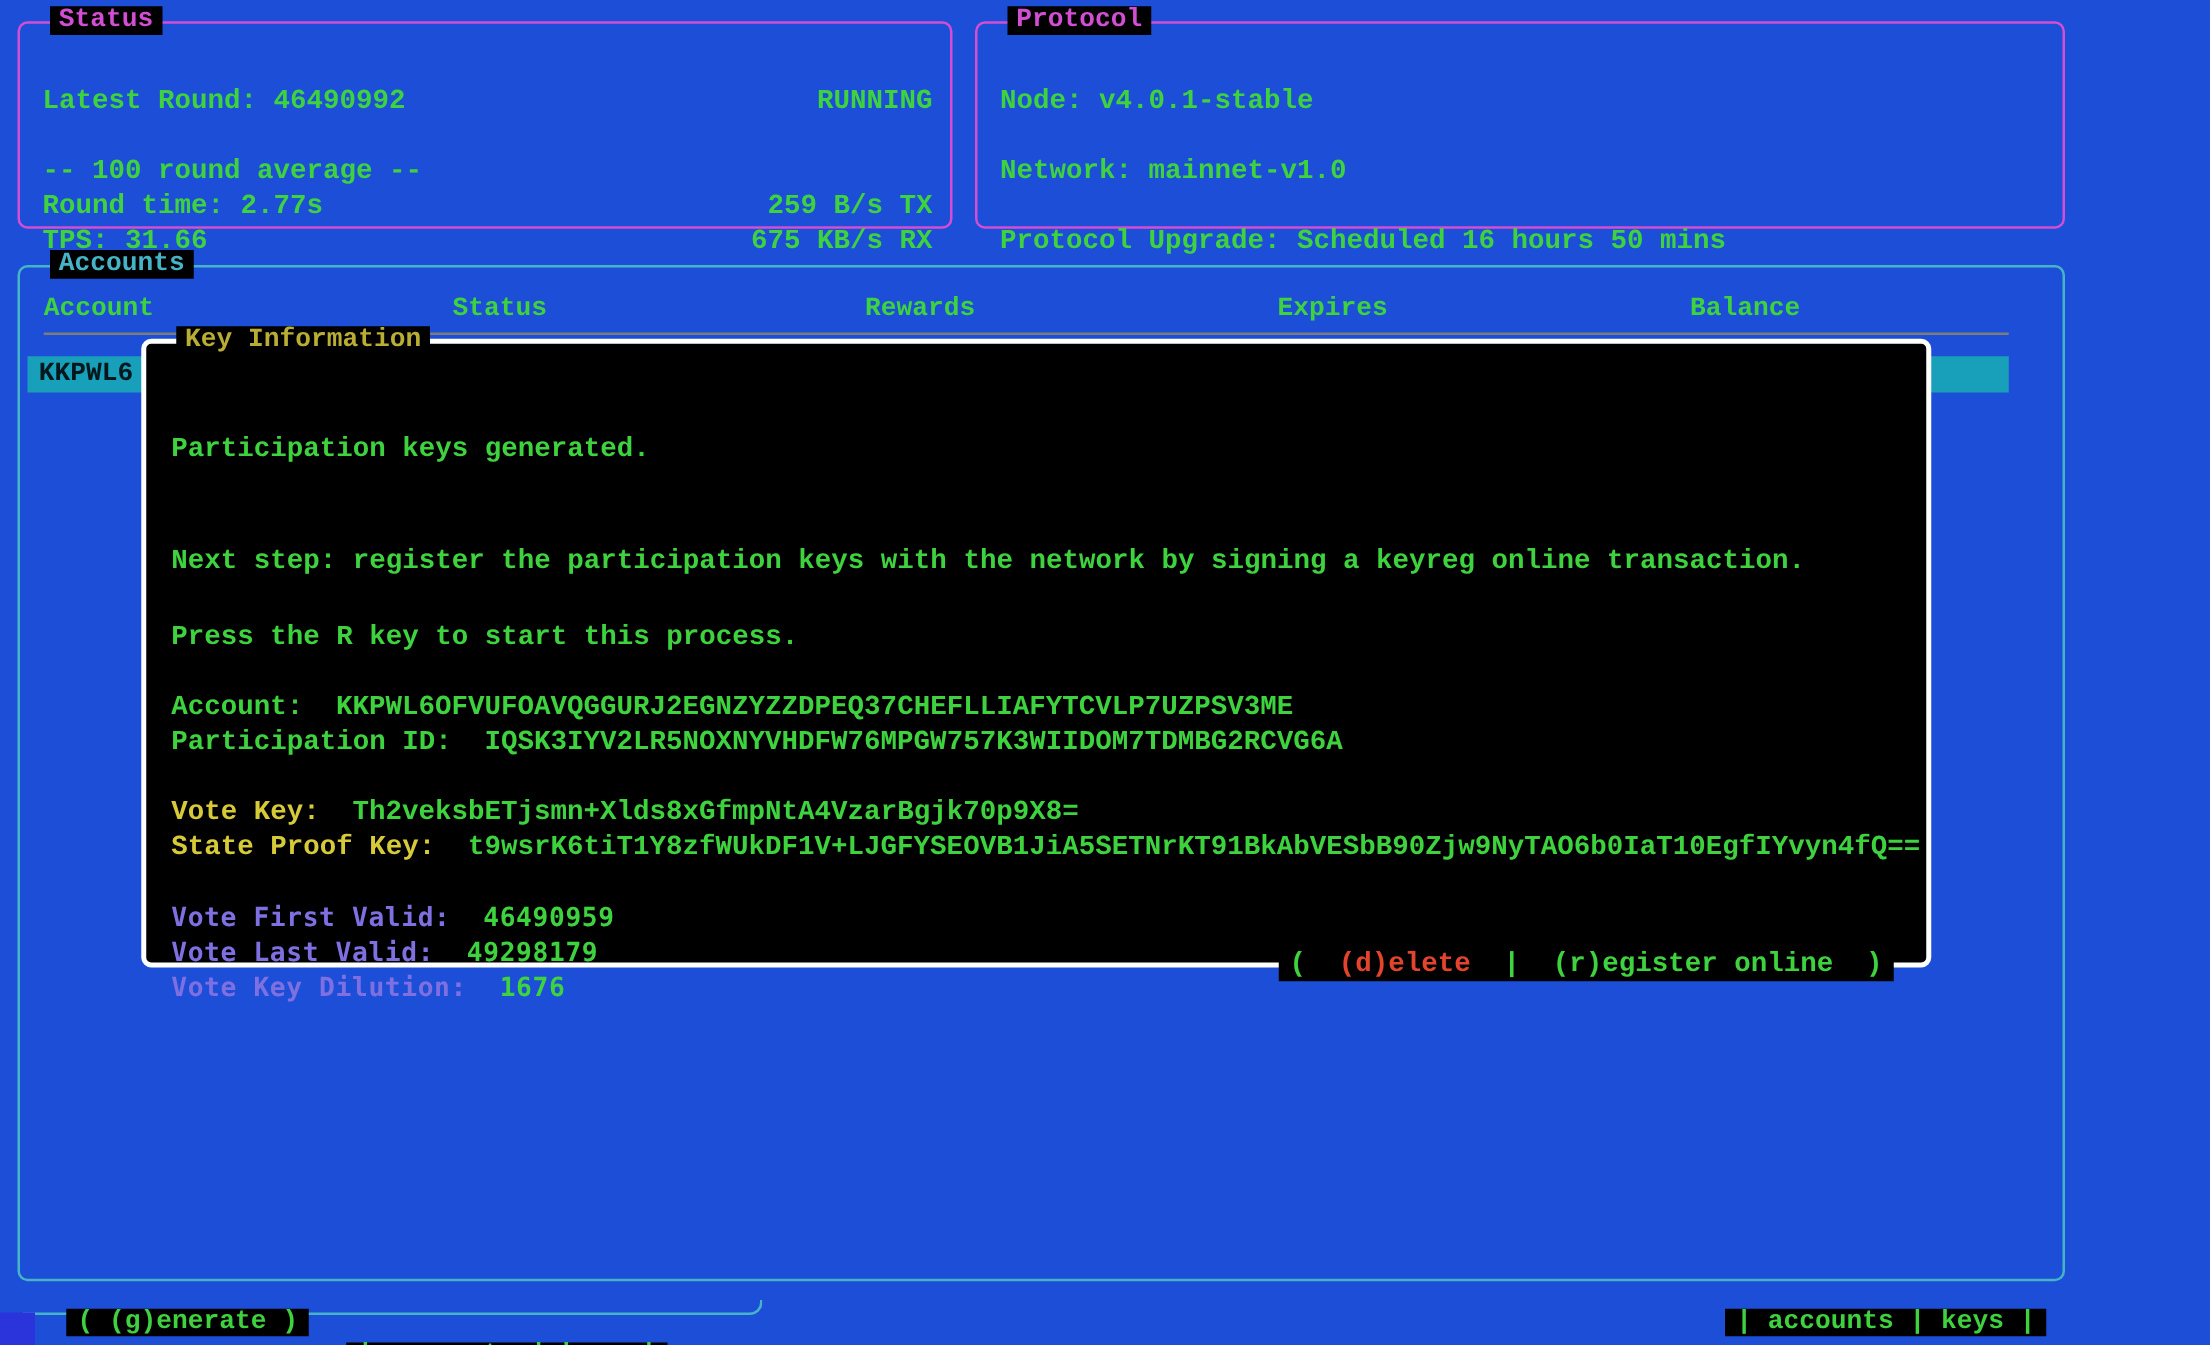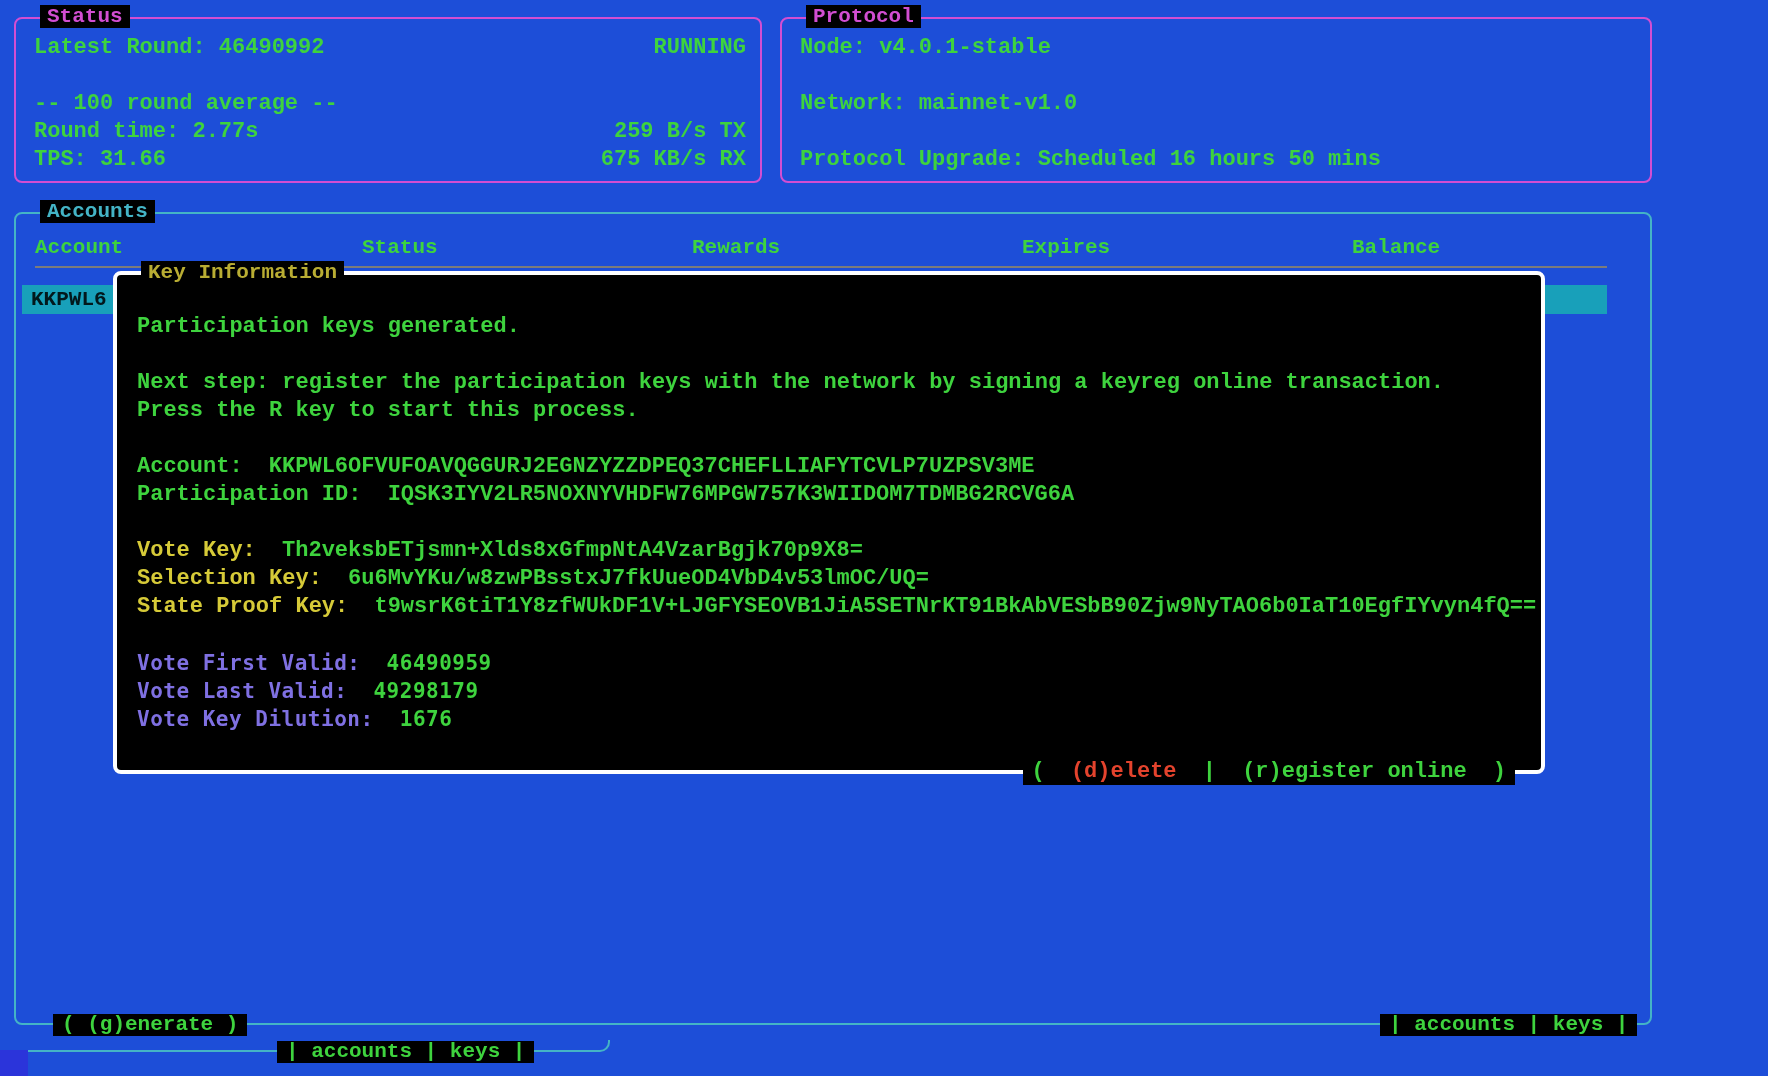--- a/index.html
+++ b/index.html
@@ -1,21 +1,21 @@
 <!DOCTYPE html>
 <html><head>
 <meta charset="utf-8">
 <style>
   * { box-sizing: border-box; }
   html,body { margin:0; padding:0; background:#000; }
   .screen {
     position:relative; width:1768px; height:1076px; background:#1d4ed8;
     font-family:"Liberation Mono", monospace; font-weight:bold; overflow:hidden;
   }
-  .green  { color:#3ed33e; }
+  .green  { color:#3ed33e;margin-top:33px; }
   .panel  { position:absolute; border:2px solid; border-radius:8px; background:transparent; }
   .panel-title {
     position:absolute; top:-14px; left:24px; background:#000; padding:0 7px;
     font-size:21px; white-space:nowrap;
   }
   .magenta-border { border-color:#d24ed2; }
   .cyan-border    { border-color:#44b4c6; }
   .magenta-text { color:#d24ed2; }
   .cyan-text    { color:#44b4c6; }
   .yellowtitle  { color:#b9ad33; }
@@ -135,24 +135,20 @@
       <div class="mline">
         <span class="green">Participation ID:</span>
         <span class="green kv">IQSK3IYV2LR5NOXNYVHDFW76MPGW757K3WIIDOM7TDMBG2RCVG6A</span>
       </div>
       <div class="mline"></div>
       <div class="mline">
         <span class="yellowlabel">Vote Key:</span>
         <span class="green kv">Th2veksbETjsmn+Xlds8xGfmpNtA4VzarBgjk70p9X8=</span>
       </div>
       <div class="mline">
-        <span class="yellowlabel">Selection Key:</span>
-        <span class="green kv">6u6MvYKu/w8zwPBsstxJ7fkUueOD4VbD4v53lmOC/UQ=</span>
-      </div>
-      <div class="mline">
         <span class="yellowlabel">State Proof Key:</span>
         <span class="green kv">t9wsrK6tiT1Y8zfWUkDF1V+LJGFYSEOVB1JiA5SETNrKT91BkAbVESbB90Zjw9NyTAO6b0IaT10EgfIYvyn4fQ==</span>
       </div>
       <div class="mline"></div>
       <div class="mline alt">
         <span class="purplelabel">Vote First Valid:</span>
         <span class="green kv">46490959</span>
       </div>
       <div class="mline alt">
         <span class="purplelabel">Vote Last Valid:</span>

